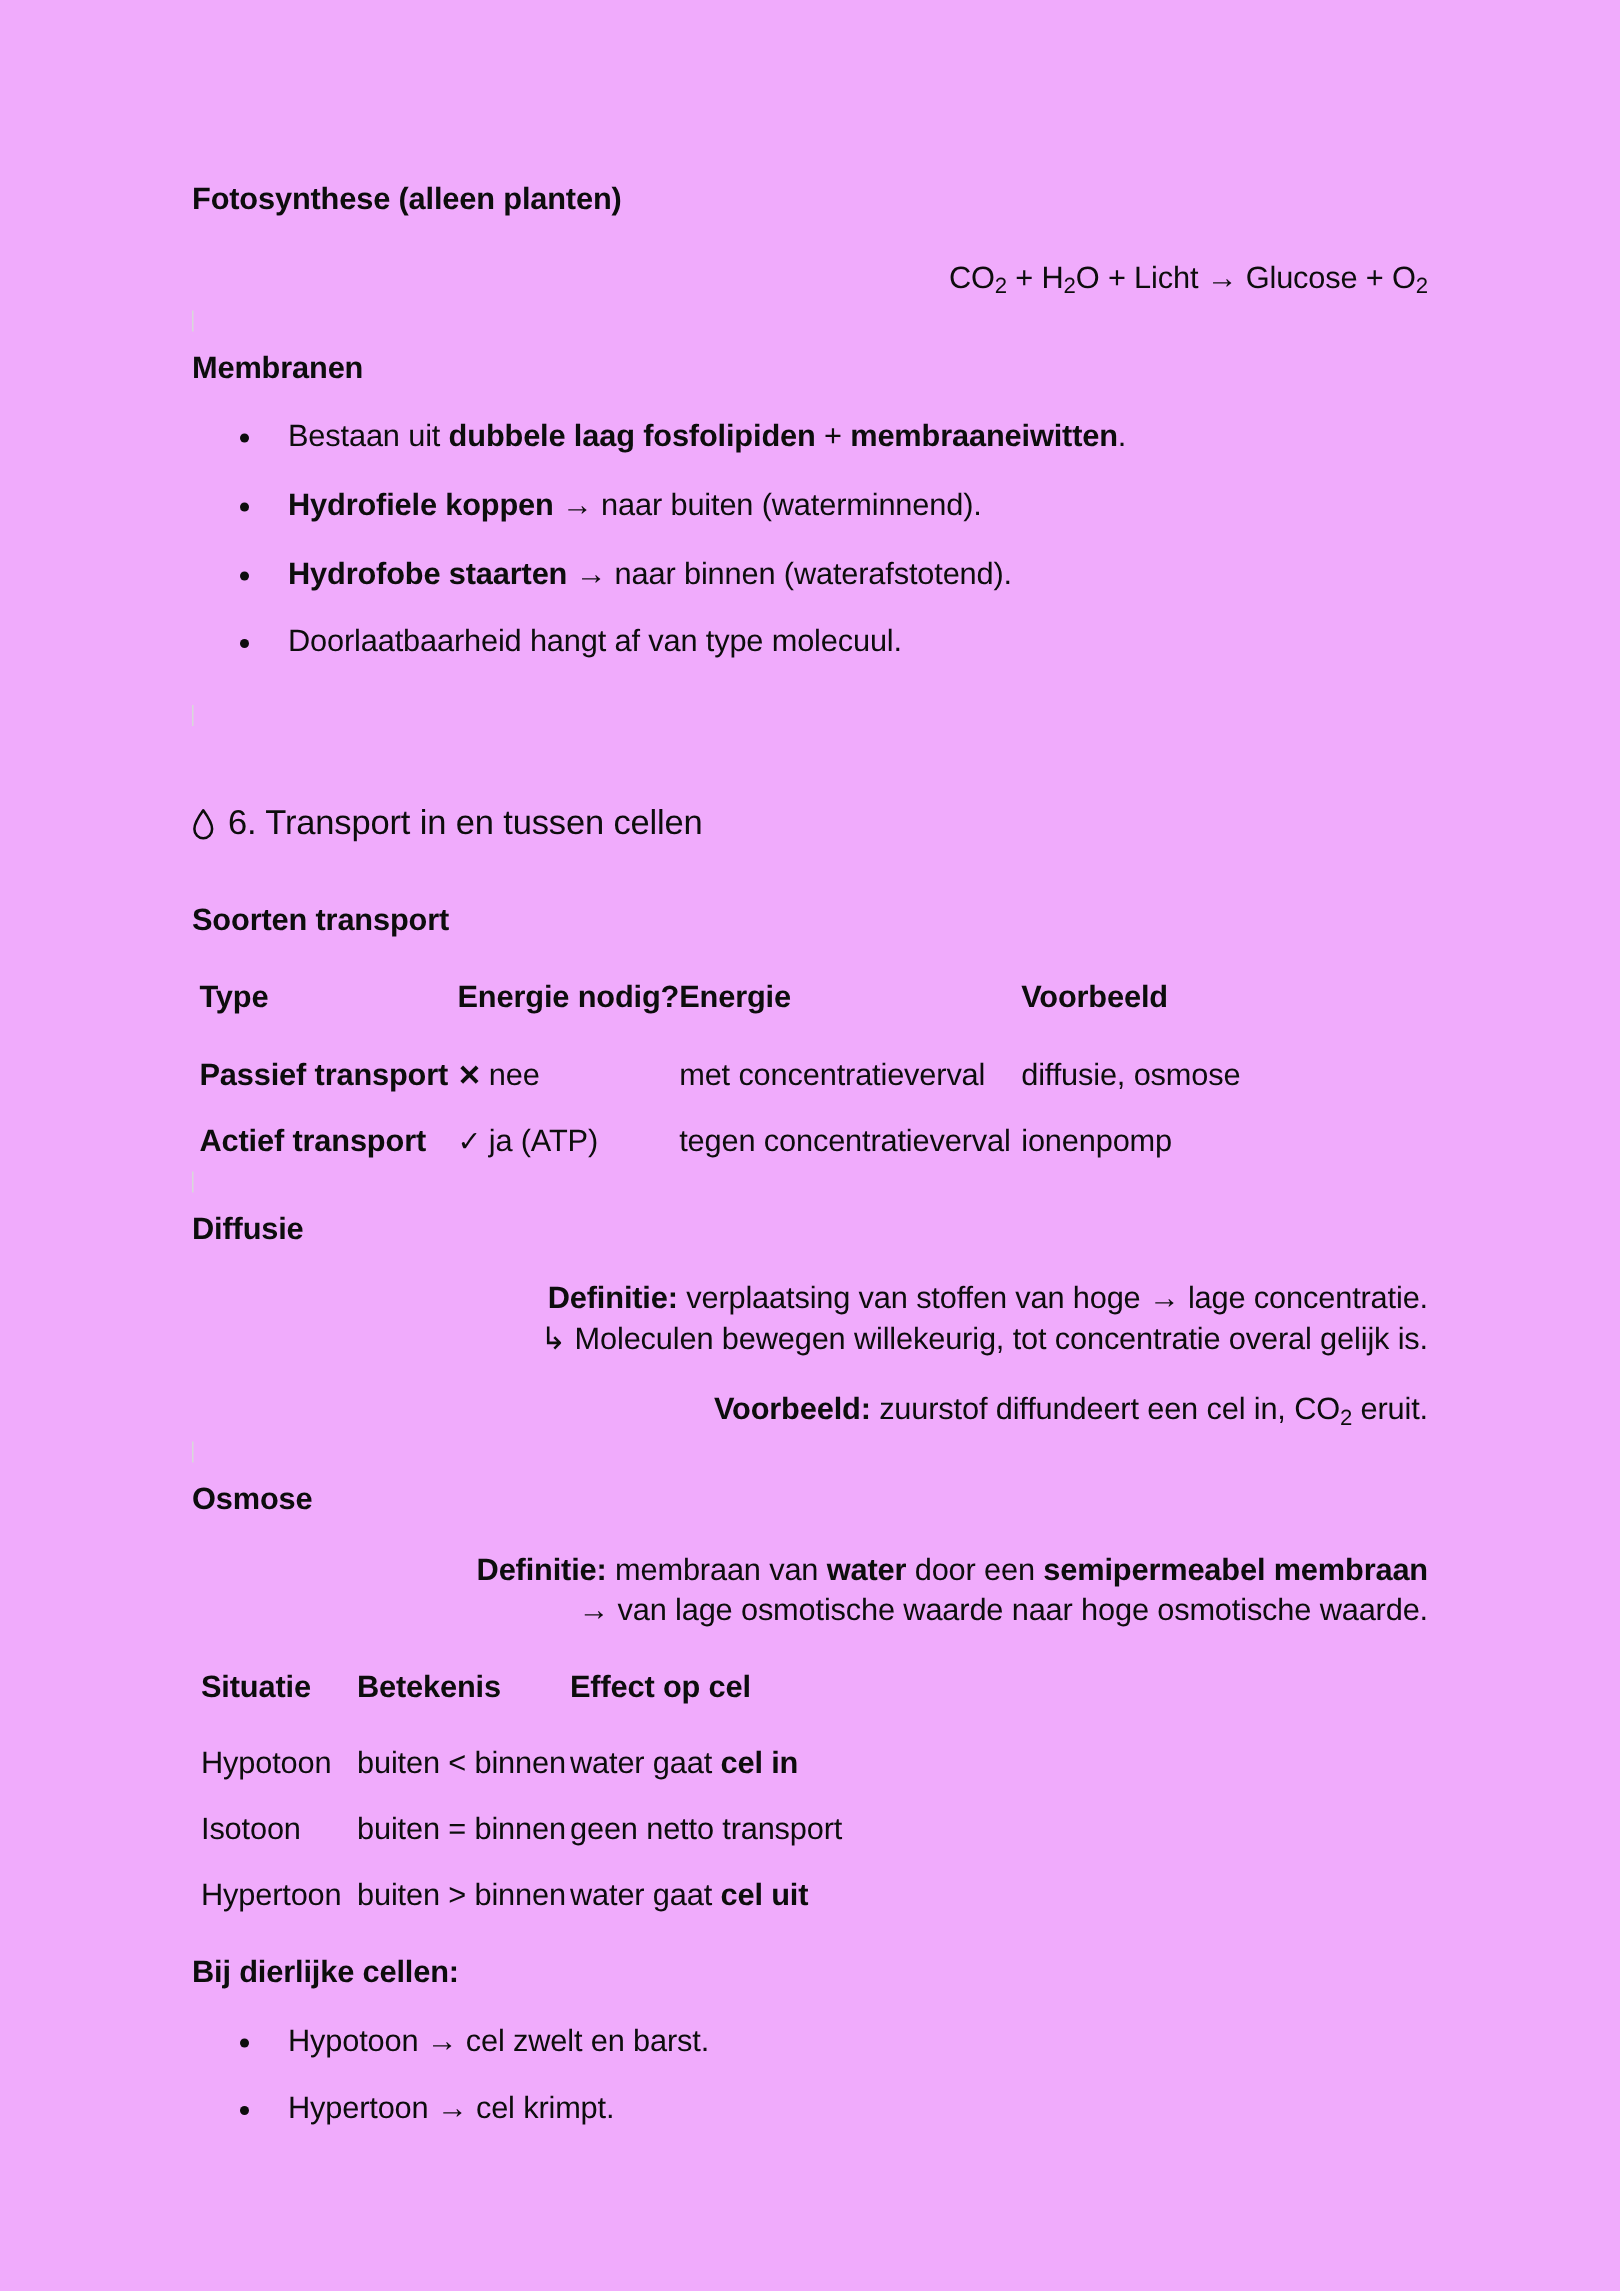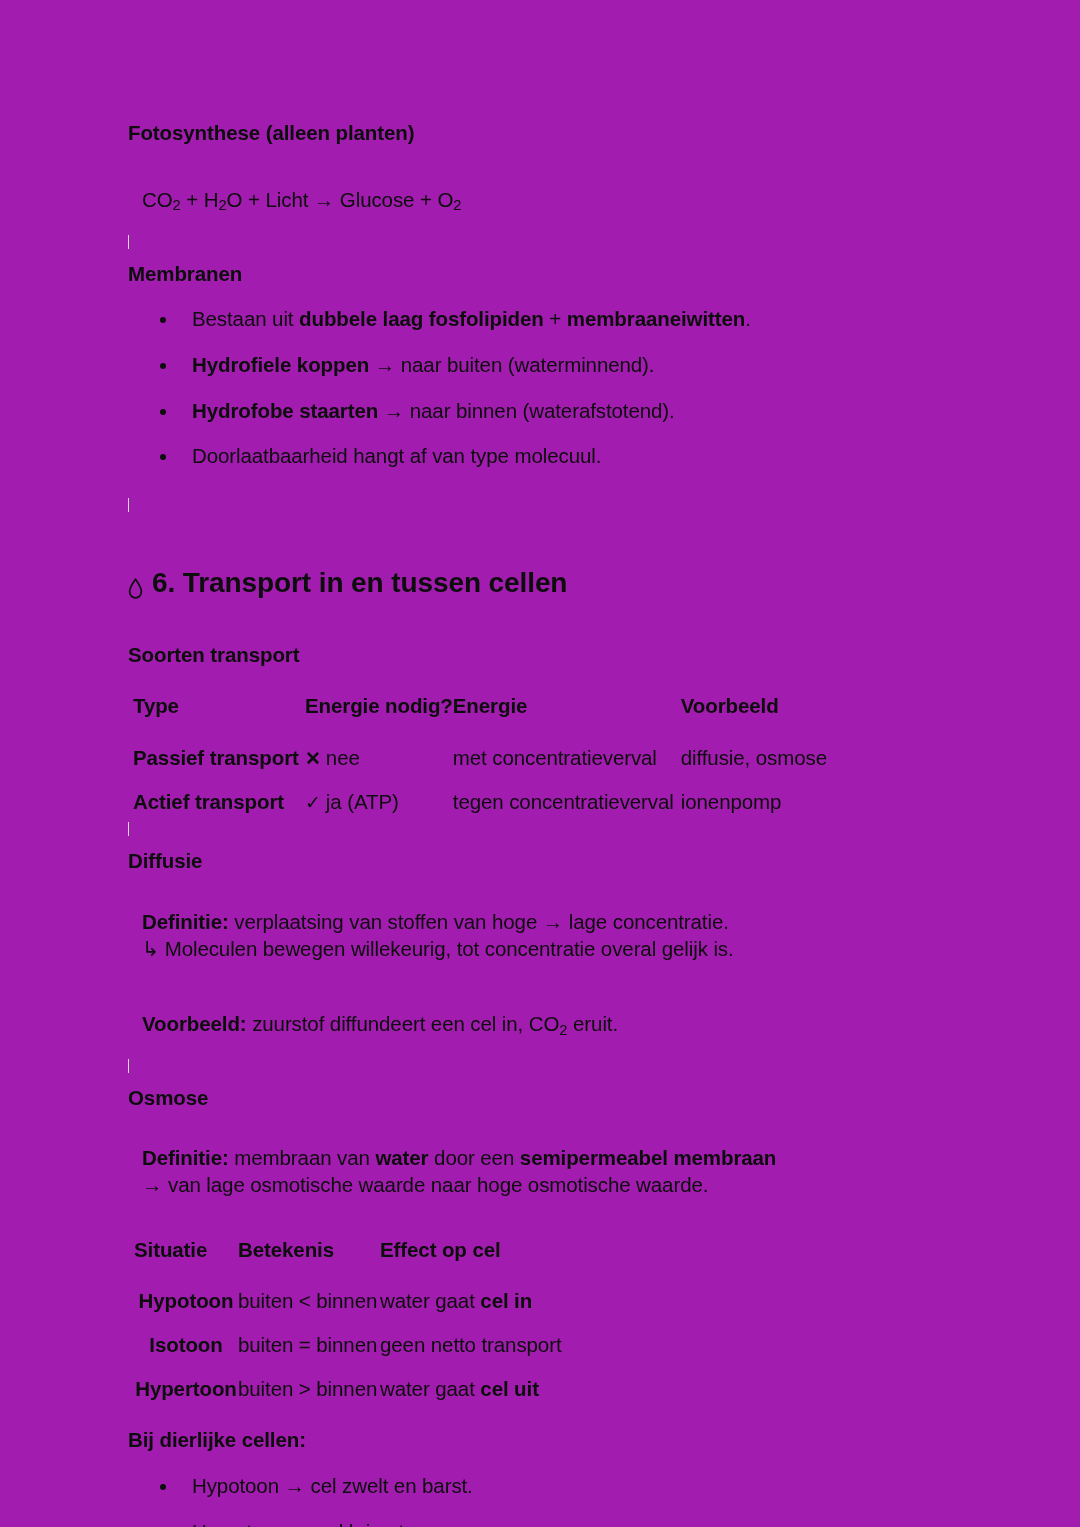--- a/index.html
+++ b/index.html
@@ -14,37 +14,38 @@
     font-family: "Liberation Sans", sans-serif;
     color: #0d0d0d;
     -webkit-font-smoothing: antialiased;
   }
   .page {
     position: relative;
     width: 1080px;
     height: 1527px;
     box-sizing: border-box;
     padding: 120px 128px 0 128px;
-    background: #a21caf;
+    background: #f0abfc;
   }
 
   
   .h-bold {
     font-size: 20.5px;
     font-weight: bold;
     line-height: 1.25;
     letter-spacing: -0.1px;
     margin: 0;
   }
   .para {
     font-size: 20.5px;
     font-weight: normal;
     line-height: 1.32;
-    margin: 14px;
-    letter-spacing: -0.1px;
+    margin: 0;
+    letter-spacing: -0.1px;
+    text-align: right;
   }
   b, .b { font-weight: bold; }
 
   .gap-sm { height: 20px; }
   .gap-md { height: 26px; }
 
   
   .sep {
     height: 34px;
     position: relative;
@@ -82,22 +83,22 @@
     height: 6px;
     border-radius: 50%;
     background: #0d0d0d;
   }
 
   
   .section-head {
     display: flex;
     align-items: center;
     gap: 9px;
-    font-size: 28px;
-    font-weight: bold;
+    font-size: 23px;
+    font-weight: normal;
     letter-spacing: -0.1px;
   }
   .droplet-icon {
     display: inline-block;
     width: 15px;
     height: 21px;
     flex: 0 0 auto;
     position: relative;
     top: 1px;
   }
@@ -145,21 +146,21 @@
   }
 
   
   #osmose-table { margin-left: 6px; }
   #osmose-table th.o0, #osmose-table td.o0 { width: 104px; }
   #osmose-table th.o1, #osmose-table td.o1 { width: 142px; }
   #osmose-table th.o2, #osmose-table td.o2 { width: auto; }
   #osmose-table tr.head th { padding-bottom: 27px; }
   #osmose-table tr.row td { padding-bottom: 20px; }
   #osmose-table tr.row:last-child td { padding-bottom: 0; }
-  #osmose-table td.o0 { font-weight: bold; text-align: center; }
+  #osmose-table td.o0 { font-weight: normal; }
 
   sub {
     font-size: 0.72em;
     vertical-align: baseline;
     position: relative;
     bottom: -0.26em;
   }
 </style>
 </head>
 <body>

